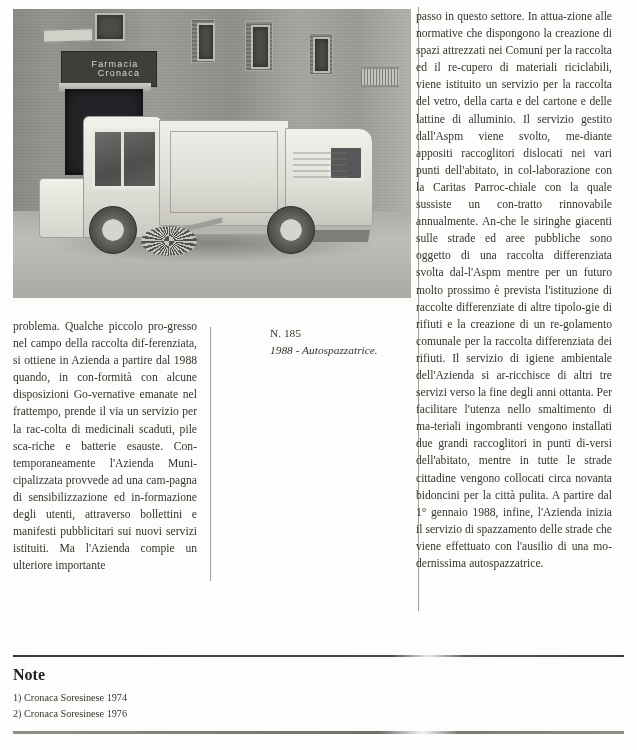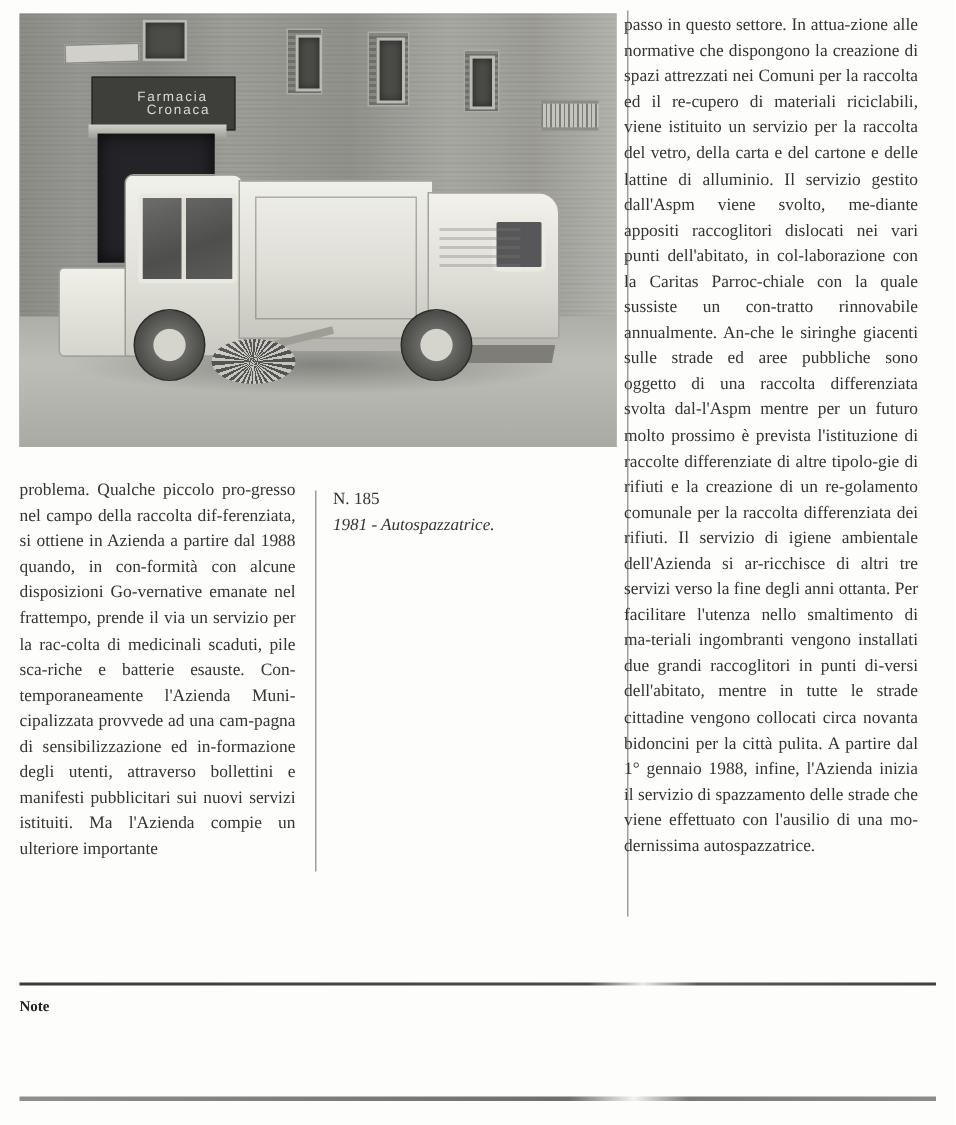--- a/index.html
+++ b/index.html
@@ -254,21 +254,21 @@
     text-justify: inter-word;
     color: #35342f;
     hyphens: manual;
   }
   .col p { margin: 0; }
 
   .col-left  { left: 13px;  top: 318px; width: 184px; }
   .col-cap   { left: 222px; top: 325px; width: 176px; }
   .col-right { left: 416px; top: 8px;   width: 196px; }
 
-  .caption { font-size: 11.4px; line-height: 17.1px; text-align: left; }
+  .caption { font-size: 11.4px; line-height: 17.1px; text-align: left; margin-left: 48px; }
   .caption .cap-num { display: block; }
   .caption .cap-desc { display: block; font-style: italic; }
 
   
   .vrule {
     position: absolute;
     width: 1px;
     background: #9f9f9a;
   }
   .vrule-mid   { left: 210px; top: 327px; height: 254px; }
@@ -282,21 +282,21 @@
     height: 2px;
     background: linear-gradient(90deg, #3a3a38 0%, #4a4a47 62%, #e8e8e6 68%, #5a5a57 74%, #3f3f3c 100%);
   }
   .hrule-top    { top: 655px; }
   .hrule-bottom { top: 731px; height: 3px;
     background: linear-gradient(90deg, #8f8f8c 0%, #6e6e6b 60%, #f2f2f0 67%, #7a7a77 73%, #8c8c89 100%); }
 
   .note-head {
     position: absolute;
     left: 13px; top: 666px;
-    font-size: 10px;
+    font-size: 16px;
     font-weight: bold;
     font-family: "Liberation Serif", serif;
     color: #222;
   }
   .notes {
     position: absolute;
     left: 13px; top: 690px;
     font-size: 10.2px;
     line-height: 15.5px;
     color: #35342f;
@@ -359,24 +359,28 @@
 
   <div class="vrule vrule-mid"></div>
   <div class="vrule vrule-right"></div>
 
   <div class="col col-left">
     <p>problema. Qualche piccolo pro-gresso nel campo della raccolta dif-ferenziata, si ottiene in Azienda a partire dal 1988 quando, in con-formità con alcune disposizioni Go-vernative emanate nel frattempo, prende il via un servizio per la rac-colta di medicinali scaduti, pile sca-riche e batterie esauste. Con-temporaneamente l'Azienda Muni-cipalizzata provvede ad una cam-pagna di sensibilizzazione ed in-formazione degli utenti, attraverso bollettini e manifesti pubblicitari sui nuovi servizi istituiti. Ma l'Azienda compie un ulteriore importante</p>
   </div>
 
   <div class="col col-cap caption">
     <span class="cap-num">N. 185</span>
-    <span class="cap-desc">1981 - Autospazzatrice.</span>
+    <span class="cap-desc">1988 - Autospazzatrice.</span>
   </div>
 
   <div class="col col-right">
     <p>passo in questo settore. In attua-zione alle normative che dispongono la creazione di spazi attrezzati nei Comuni per la raccolta ed il re-cupero di materiali riciclabili, viene istituito un servizio per la raccolta del vetro, della carta e del cartone e delle lattine di alluminio. Il servizio gestito dall'Aspm viene svolto, me-diante appositi raccoglitori dislocati nei vari punti dell'abitato, in col-laborazione con la Caritas Parroc-chiale con la quale sussiste un con-tratto rinnovabile annualmente. An-che le siringhe giacenti sulle strade ed aree pubbliche sono oggetto di una raccolta differenziata svolta dal-l'Aspm mentre per un futuro molto prossimo è prevista l'istituzione di raccolte differenziate di altre tipolo-gie di rifiuti e la creazione di un re-golamento comunale per la raccolta differenziata dei rifiuti. Il servizio di igiene ambientale dell'Azienda si ar-ricchisce di altri tre servizi verso la fine degli anni ottanta. Per facilitare l'utenza nello smaltimento di ma-teriali ingombranti vengono installati due grandi raccoglitori in punti di-versi dell'abitato, mentre in tutte le strade cittadine vengono collocati circa novanta bidoncini per la città pulita. A partire dal 1° gennaio 1988, infine, l'Azienda inizia il servizio di spazzamento delle strade che viene effettuato con l'ausilio di una mo-dernissima autospazzatrice.</p>
   </div>
 
   <div class="hrule hrule-top"></div>
   <div class="note-head">Note</div>
+  <div class="notes">
+    <div>1) Cronaca Soresinese 1974</div>
+    <div>2) Cronaca Soresinese 1976</div>
+  </div>
   <div class="hrule hrule-bottom"></div>
 
 </div>
 
 </body></html>

